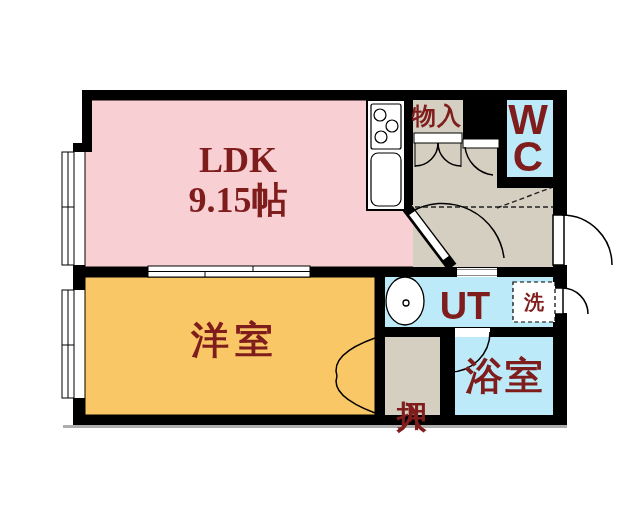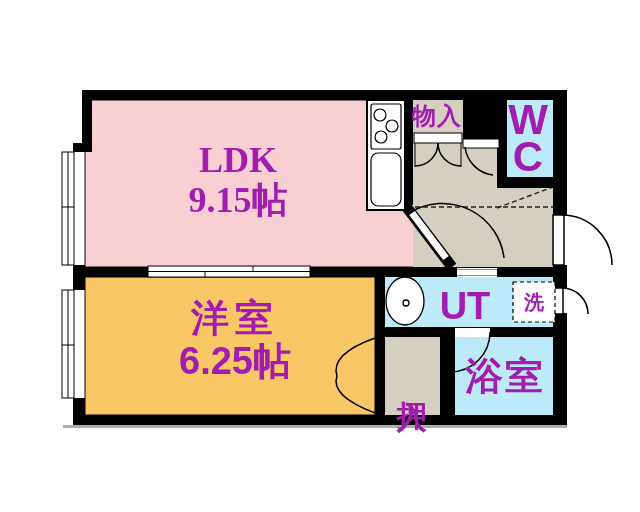--- a/index.html
+++ b/index.html
@@ -1,19 +1,19 @@
 <!DOCTYPE html>
 <html style="--c-ldk: #F8CFD2; --c-west: #F9C765; --c-water: #BDEAF8; --c-hall: #D4CFC0; --c-wall: #000000;"><head>
 <meta charset="utf-8">
 <style>
   html,body{margin:0;padding:0;background:#fff;}
   .stage{position:relative;width:640px;height:512px;background:#fff;overflow:hidden;
          font-family:"Liberation Sans","DejaVu Sans",sans-serif;}
   .stage svg{position:absolute;left:0;top:0;}
-  .lbl{position:absolute;color:#a21caf;font-weight:bold;display:flex;
+  .lbl{position:absolute;color:#7f1d1d;font-weight:bold;display:flex;
        align-items:center;justify-content:center;text-align:center;line-height:1.12;
        white-space:pre-line;pointer-events:none;}
   .lbl-ldk{left:103px;top:135px;width:270px;height:90px;font-size:36px;flex-direction:column;font-family:Liberation Serif, serif;}
   .lbl-west{left:95px;top:292px;width:280px;height:96px;font-size:38px;flex-direction:column;}
   .lbl-west .rname{letter-spacing:6px;}
   .lbl-wc{left:503px;top:100px;width:50px;height:77px;font-size:42px;line-height:.88;flex-direction:column;}
   .lbl-ut{left:425px;top:274px;width:80px;height:52px;font-size:38px;margin-top:6px;}
   .lbl-storage{left:411px;top:100px;width:52px;height:32px;font-size:24px;letter-spacing:1px;}
   .lbl-closet{left:393px;top:338px;width:38px;height:78px;font-size:30px;
               writing-mode:vertical-rl;text-orientation:upright;}
@@ -144,21 +144,20 @@
     </g>
     <rect x="513" y="282" width="42" height="40" fill="#fff" stroke="#000" stroke-width="1.2" stroke-dasharray="4,3"></rect>
   </svg>
 
   <div class="lbl lbl-ldk">
     <span>LDK</span>
     <span>9.15帖</span>
   </div>
   <div class="lbl lbl-west">
     <span class="rname">洋室</span>
-    <span>6.25帖</span>
   </div>
   <div class="lbl lbl-wc">
     <span>W</span>
     <span>C</span>
   </div>
   <div class="lbl lbl-ut">UT</div>
   <div class="lbl lbl-storage">物入</div>
   <div class="lbl lbl-closet">押入</div>
   <div class="lbl lbl-bath">浴室</div>
   <div class="lbl lbl-washer">洗</div>

